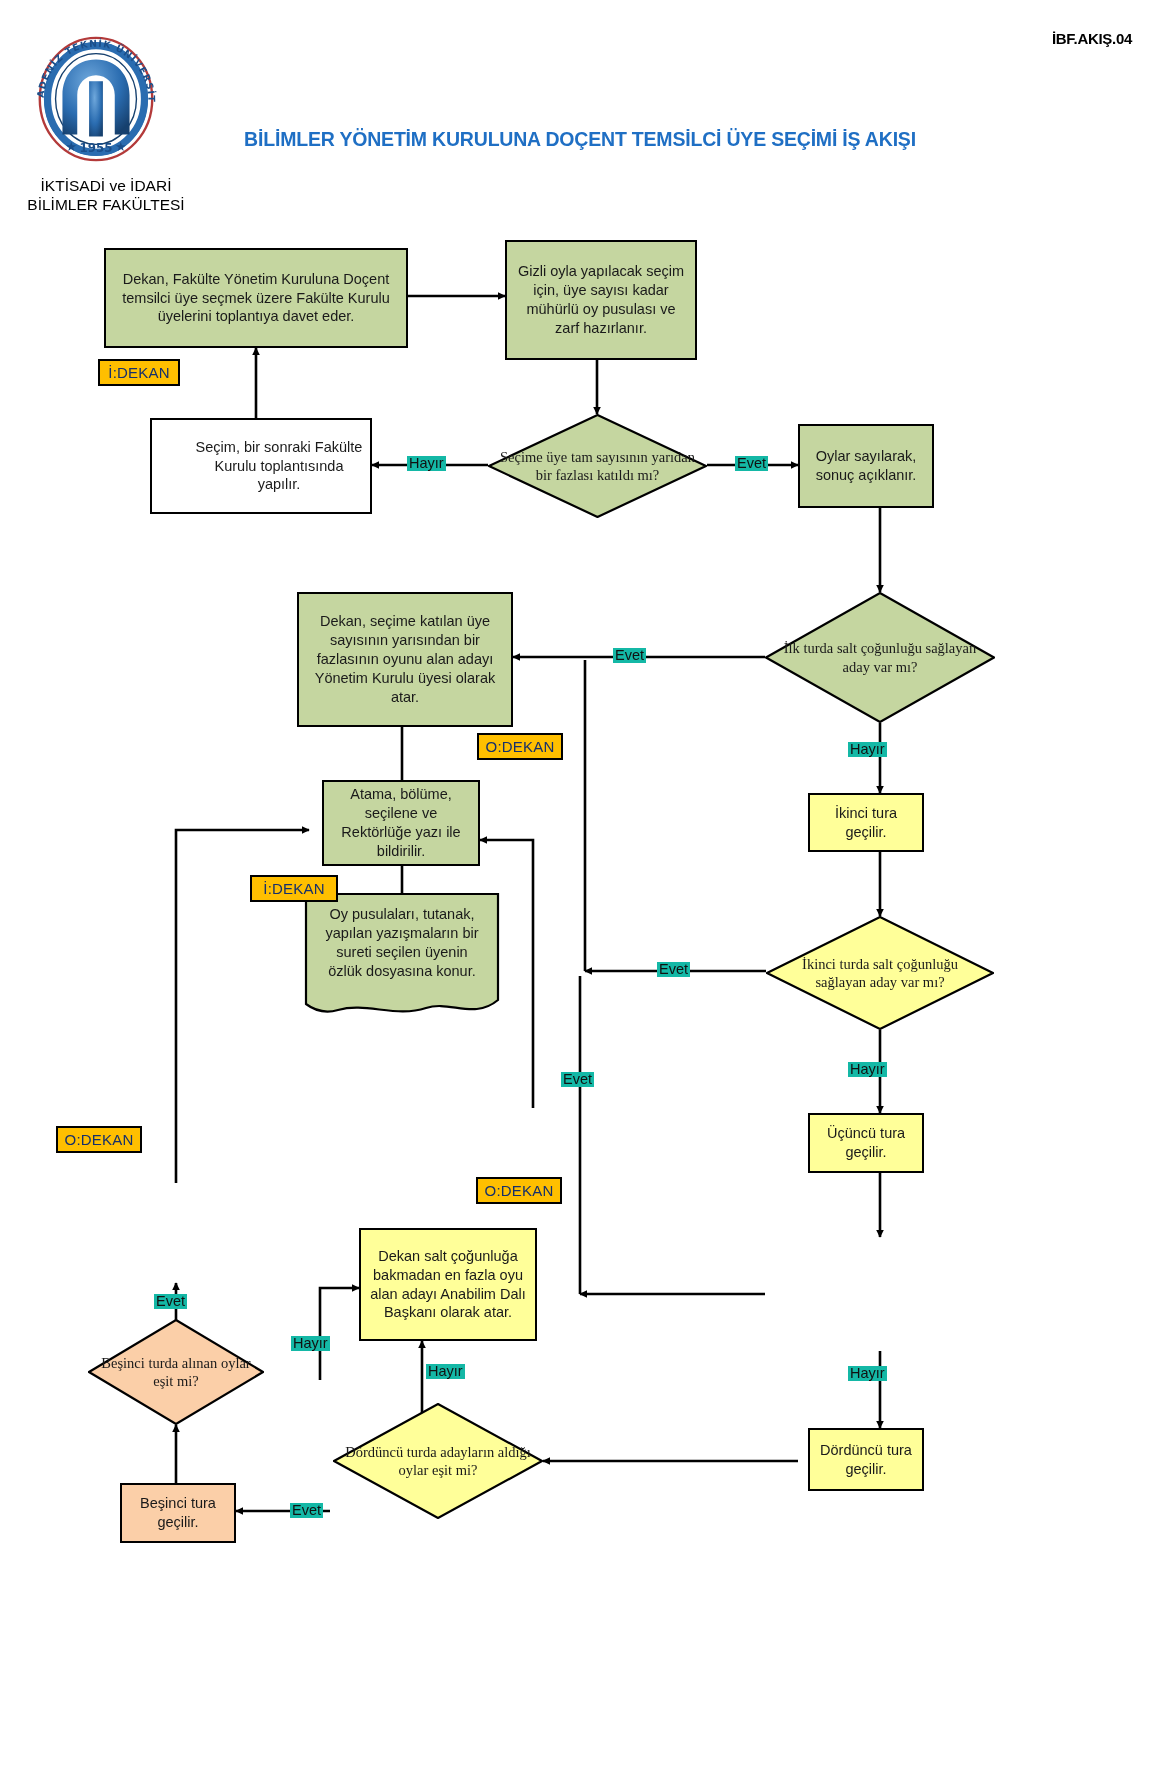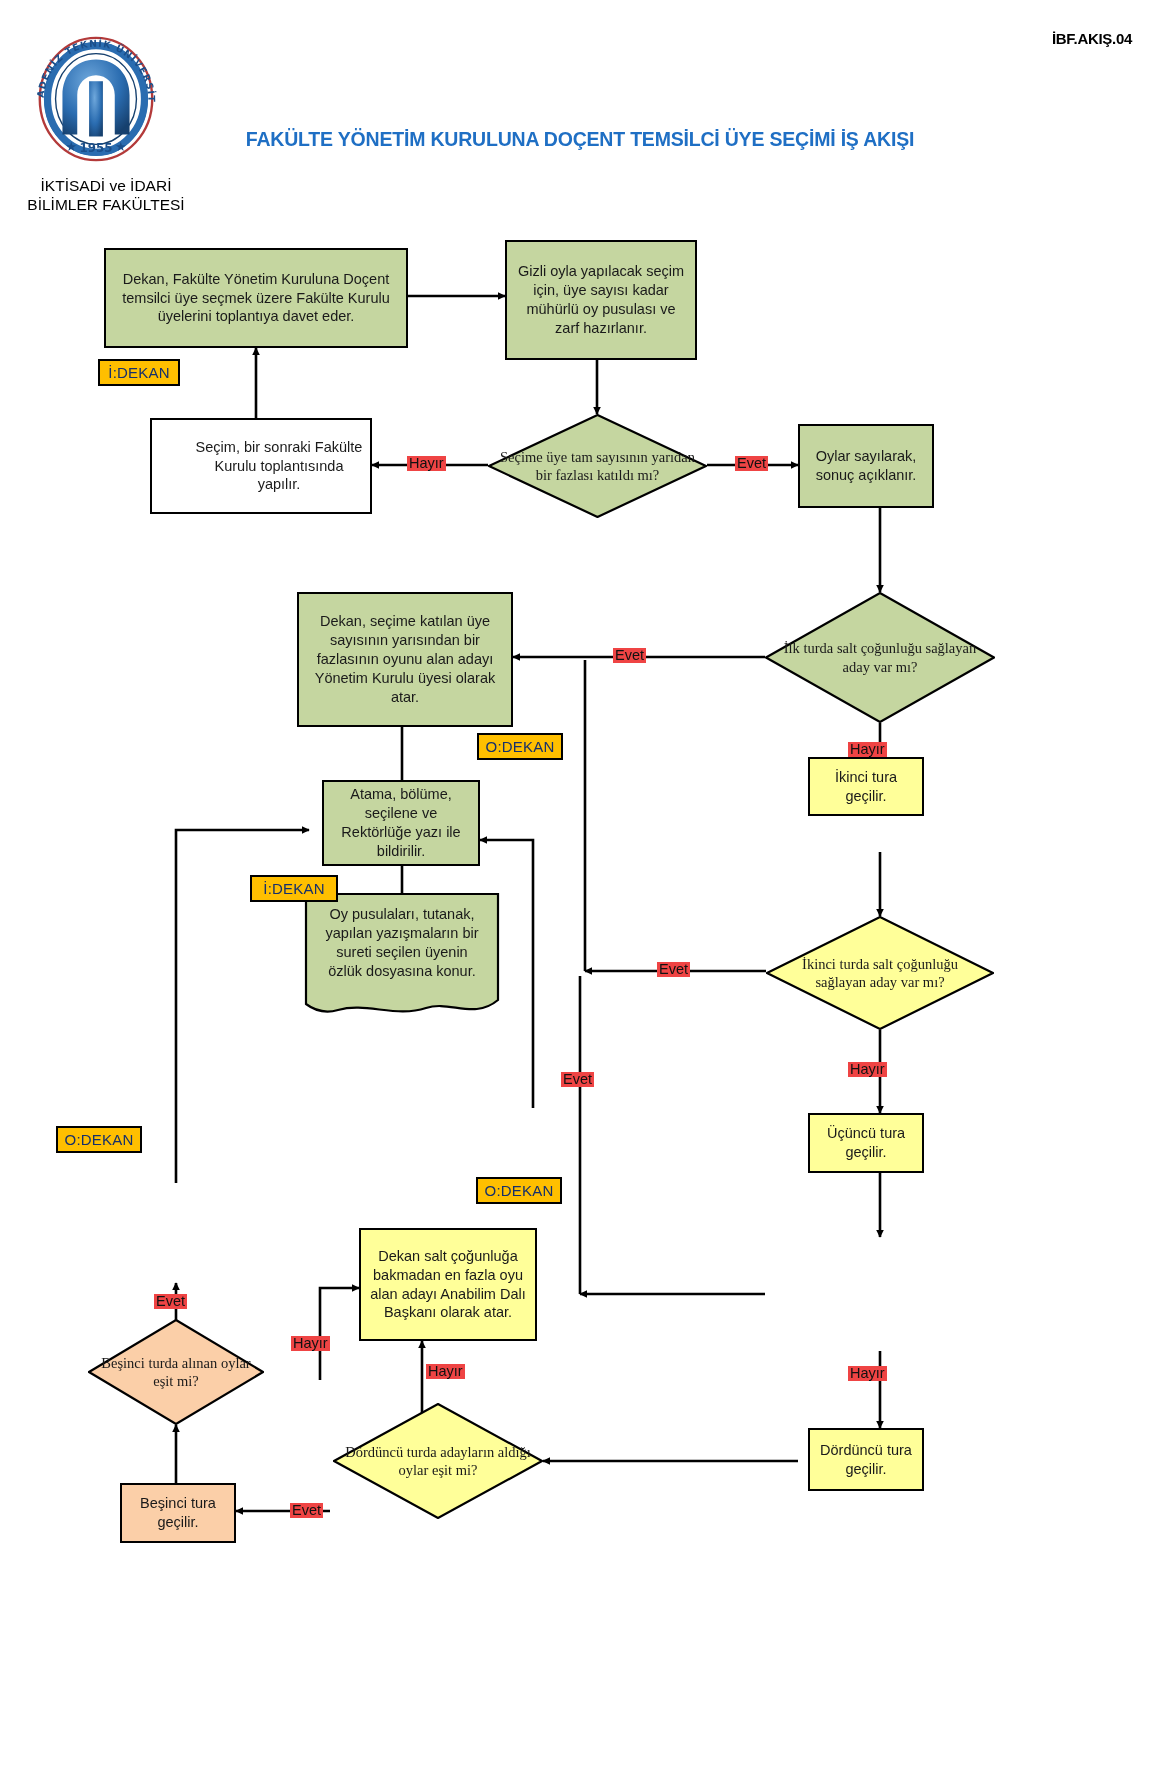--- a/index.html
+++ b/index.html
@@ -87,21 +87,21 @@
     font-size:15px; color:#16306B; font-weight:normal;
     letter-spacing:0.2px;
     height:27px;
   }
 
   
   .elabel{
     position:absolute;
     font-family:"Liberation Sans", sans-serif;
     font-size:14.5px;color:#111;
-    background:#ef4444;
+    background:#14b8a6;
     padding:0 2px;
     white-space:nowrap;
     line-height:1;
   }
   svg.wires{position:absolute;left:0;top:0;width:1154px;height:1791px;pointer-events:none;}
 </style>
 </head>
 <body>
 
 <div id="canvas">
@@ -131,21 +131,21 @@
       <text x="100" y="129" text-anchor="middle" font-size="13" fill="#1a4e8a">★</text>
     </svg>
   </div>
 
   <div class="fac-name">
     <div>İKTİSADİ ve İDARİ</div>
     <div>BİLİMLER FAKÜLTESİ</div>
   </div>
 
   <div class="doc-code">İBF.AKIŞ.04</div>
-  <div class="title">FAKÜLTE YÖNETİM KURULUNA DOÇENT TEMSİLCİ ÜYE SEÇİMİ İŞ AKIŞI</div>
+  <div class="title">BİLİMLER YÖNETİM KURULUNA DOÇENT TEMSİLCİ ÜYE SEÇİMİ İŞ AKIŞI</div>
 
   <svg class="wires">
     <defs>
       <marker id="ah" markerWidth="9" markerHeight="9" refX="7.2" refY="4.5" orient="auto" markerUnits="userSpaceOnUse">
         <path d="M0,0.6 L8,4.5 L0,8.4 z" fill="#000"></path>
       </marker>
     </defs>
     <g stroke="#000" stroke-width="2.6" fill="none" marker-end="url(#ah)">
 
       <path d="M 408,296 L 505,296"></path>
@@ -241,21 +241,21 @@
     <span>Dekan, seçime katılan üye sayısının yarısından bir fazlasının oyunu alan adayı Yönetim Kurulu üyesi olarak atar.</span>
   </div>
 
   <div class="docshape" style="left:304px;top:892px;width:196px;height:128px;">
     <svg class="shape" viewBox="0 0 196 128" preserveAspectRatio="none" width="196" height="128">
       <path d="M 2,2 L 194,2 L 194,108 C 170,128 146,108 122,116 C 92,126 62,110 34,118 C 20,122 10,118 2,112 Z" fill="#C5D6A0" stroke="#000" stroke-width="2.2"></path>
     </svg>
     <div class="lbl">Oy pusulaları, tutanak, yapılan yazışmaların bir sureti seçilen üyenin özlük dosyasına konur.</div>
   </div>
 
-  <div class="node yellow" style="left:808px;top:757px;width:116px;height:59px;">
+  <div class="node yellow" style="left:808px;top:793px;width:116px;height:59px;">
     <span>İkinci tura geçilir.</span>
   </div>
 
   <div class="dia" style="left:766px;top:916px;width:228px;height:114px;">
     <svg class="shape" viewBox="0 0 228 114" preserveAspectRatio="none">
       <polygon points="114,1 227,57 114,113 1,57" fill="#FFFF99" stroke="#000" stroke-width="2.2"></polygon>
     </svg>
     <div class="lbl">İkinci turda salt çoğunluğu sağlayan aday var mı?</div>
   </div>
 

